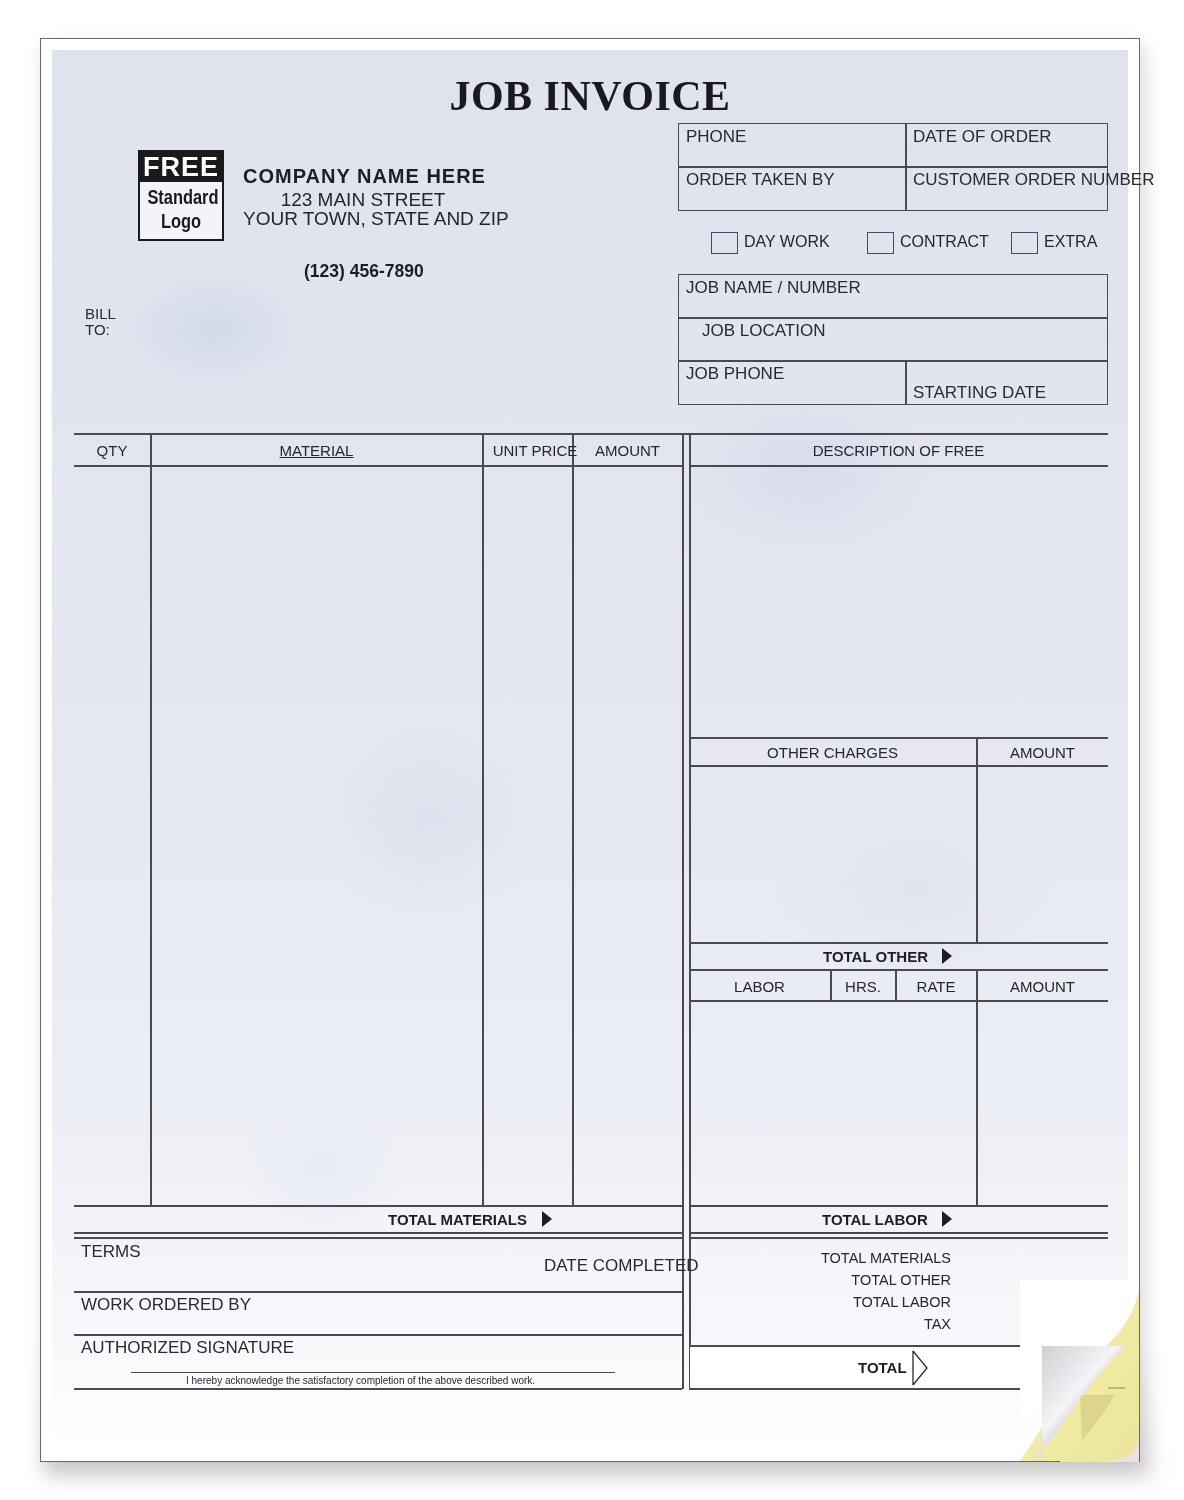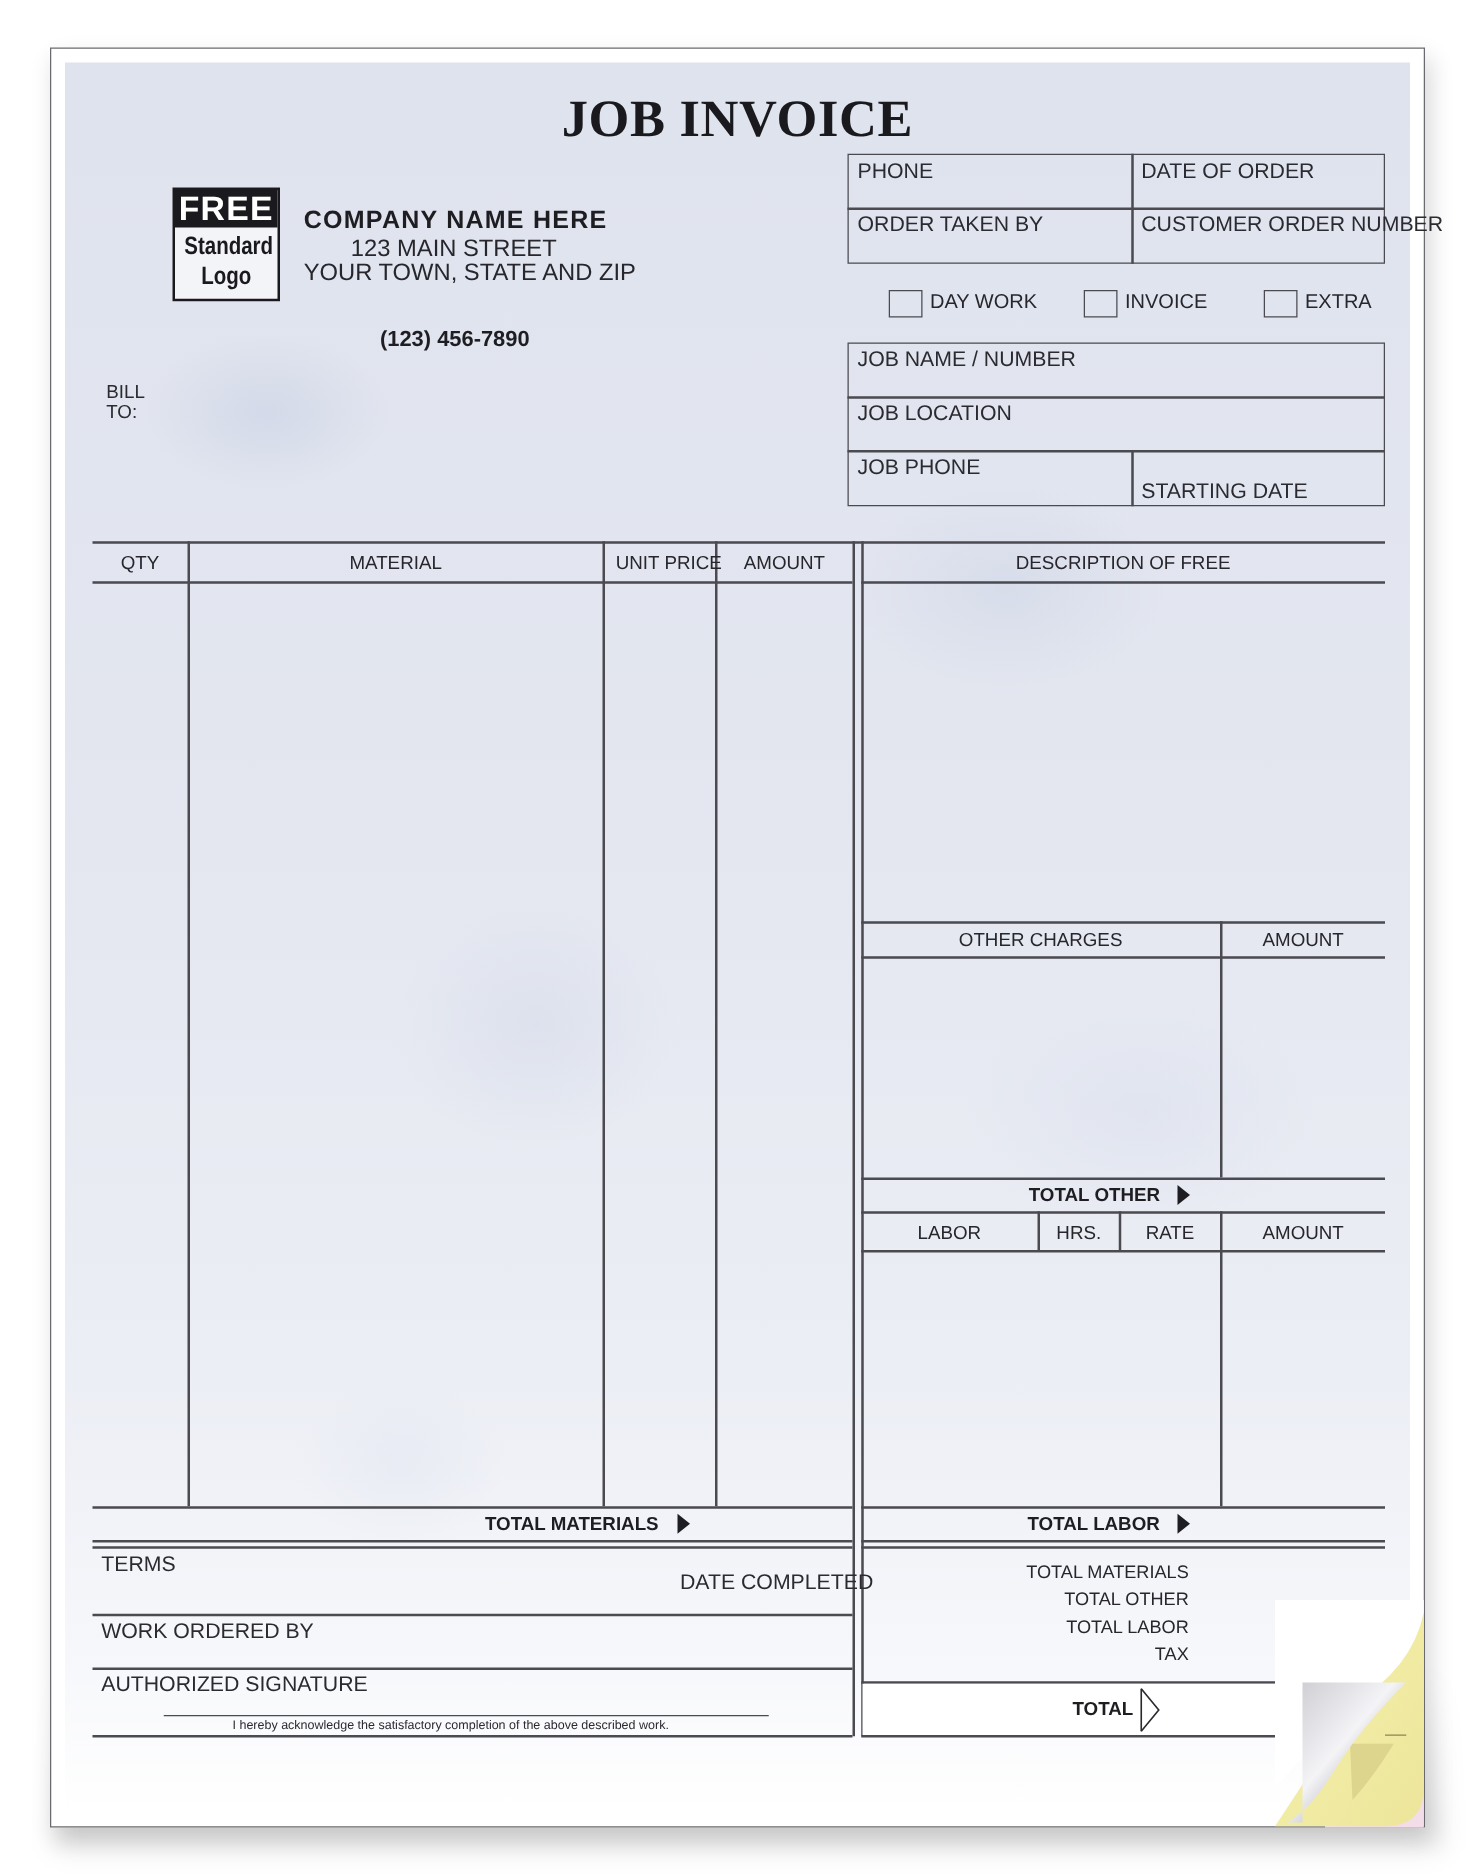--- a/index.html
+++ b/index.html
@@ -108,33 +108,33 @@
 <div class="abs" style="left:679px; top:167px; width:226px; height:43px;">
   <span class="lbl" style="left:7px; top:3px;">ORDER TAKEN BY</span>
 </div>
 <div class="abs" style="left:907px; top:167px; width:200px; height:43px;">
   <span class="lbl" style="left:6px; top:3px;">CUSTOMER ORDER NUMBER</span>
 </div>
 
 <div class="chk" style="left:711px; top:232px;"></div>
 <span class="chklbl" style="left:744px; top:233px;">DAY WORK</span>
 <div class="chk" style="left:867px; top:232px;"></div>
-<span class="chklbl" style="left:900px; top:233px;">INVOICE</span>
+<span class="chklbl" style="left:900px; top:233px;">CONTRACT</span>
 <div class="chk" style="left:1011px; top:232px;"></div>
 <span class="chklbl" style="left:1044px; top:233px;">EXTRA</span>
 
 <div class="box" style="left:678px; top:274px; width:430px; height:131px;"></div>
 <div class="ln h" style="left:678px; top:317px; width:430px;"></div>
 <div class="ln h" style="left:678px; top:360px; width:430px;"></div>
 <div class="ln v" style="left:905px; top:360px; height:45px;"></div>
 <div class="abs" style="left:679px; top:275px; width:428px; height:42px;">
   <span class="lbl" style="left:7px; top:3px;">JOB NAME / NUMBER</span>
 </div>
 <div class="abs" style="left:679px; top:318px; width:428px; height:42px;">
-  <span class="lbl" style="left:7px; top:3px;">JOB LOCATION</span>
+  <span class="lbl" style="left:23px; top:3px;">JOB LOCATION</span>
 </div>
 <div class="abs" style="left:679px; top:361px; width:226px; height:43px;">
   <span class="lbl" style="left:7px; top:3px;">JOB PHONE</span>
 </div>
 <div class="abs" style="left:907px; top:361px; width:200px; height:43px;">
   <span class="lbl" style="left:6px; top:3px;margin-top:19px;">STARTING DATE</span>
 </div>
 
 <div class="ln h" style="left:74px; top:433px; width:1034px;"></div>
 
@@ -143,21 +143,21 @@
 <div class="ln h" style="left:689px; top:465px; width:419px;"></div>
 
 <div class="ln v" style="left:150px; top:433px; height:772px;"></div>
 <div class="ln v" style="left:482px; top:433px; height:772px;"></div>
 <div class="ln v" style="left:572px; top:433px; height:772px;"></div>
 
 <div class="ln v" style="left:682px; top:433px; height:956px;"></div>
 <div class="ln v" style="left:689px; top:433px; height:956px;"></div>
 
 <div class="hdr" style="left:74px; top:442px; width:76px;">QTY</div>
-<div class="hdr" style="left:151px; top:442px; width:331px;">MATERIAL</div>
+<div class="hdr" style="left:151px; top:442px; width:331px;text-decoration:underline;">MATERIAL</div>
 <div class="hdr" style="left:483px; top:442px; width:104px;text-align:center;">UNIT PRICE</div>
 <div class="hdr" style="left:573px; top:442px; width:109px;">AMOUNT</div>
 
 <div class="abs" style="left:75px; top:467px; width:75px; height:737px;"></div>
 <div class="abs" style="left:152px; top:467px; width:330px; height:737px;"></div>
 <div class="abs" style="left:484px; top:467px; width:88px; height:737px;"></div>
 <div class="abs" style="left:574px; top:467px; width:108px; height:737px;"></div>
 
 <div class="ln h" style="left:74px; top:1205px; width:608px;"></div>
 <span class="total-label" style="left:388px; top:1211px;">TOTAL MATERIALS</span>

